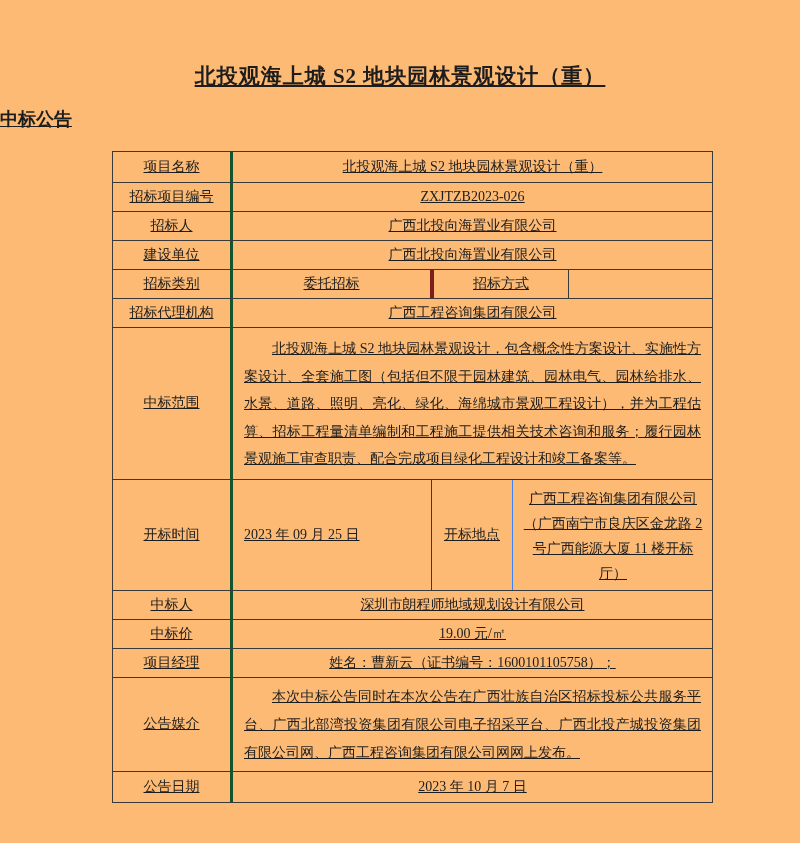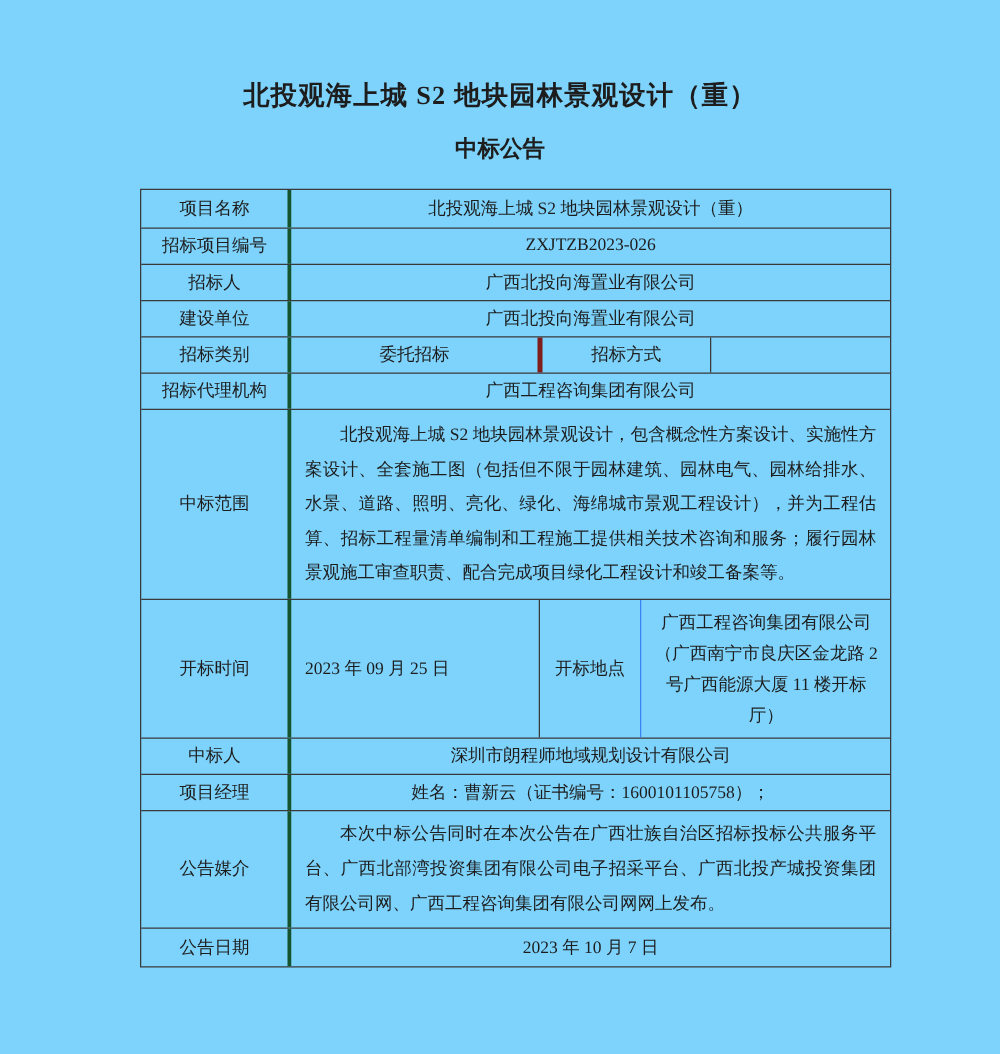--- a/index.html
+++ b/index.html
@@ -11,35 +11,36 @@
     width: 800px;
     height: 843px;
     font-family: "Liberation Serif", "DejaVu Serif", serif;
     color: #1d1d1d;
     overflow: hidden;
   }
   .page {
     position: relative;
     width: 800px;
     height: 843px;
-    background: #7dd3fc;
+    background: #fdba74;
+    text-decoration: underline;
   }
   .doc-title {
     margin: 0;
     padding-top: 64px;
     text-align: center;
     font-size: 21px;
     font-weight: bold;
     letter-spacing: 1px;
     line-height: 24px;
   }
   .doc-subtitle {
     margin: 0;
     padding-top: 20px;
-    text-align: center;
+    text-align: left;
     font-size: 18px;
     font-weight: bold;
     line-height: 22px;
   }
   .tbl {
     margin-top: 21px;
     margin-left: 112px;
     width: 599px;
     border: 1px solid #3a3a3a;
     font-size: 14px;
@@ -147,20 +148,24 @@
       <div class="cell c-open-val">2023 年 09 月 25 日</div>
       <div class="cell c-open-lab2">开标地点</div>
       <div class="c-open-val2">广西工程咨询集团有限公司（广西南宁市良庆区金龙路 2 号广西能源大厦 11 楼开标厅）</div>
     </div>
 
     <div class="trow h-std">
       <div class="cell c-label">中标人</div>
       <div class="cell c-val">深圳市朗程师地域规划设计有限公司</div>
     </div>
 
+    <div class="trow h-std">
+      <div class="cell c-label">中标价</div>
+      <div class="cell c-val">19.00 元/㎡</div>
+    </div>
 
     <div class="trow h-std">
       <div class="cell c-label">项目经理</div>
       <div class="cell c-val">姓名：曹新云（证书编号：1600101105758）；</div>
     </div>
 
     <div class="trow media-row">
       <div class="cell c-label">公告媒介</div>
       <div class="c-val para">本次中标公告同时在本次公告在广西壮族自治区招标投标公共服务平台、广西北部湾投资集团有限公司电子招采平台、广西北投产城投资集团有限公司网、广西工程咨询集团有限公司网网上发布。</div>
     </div>

